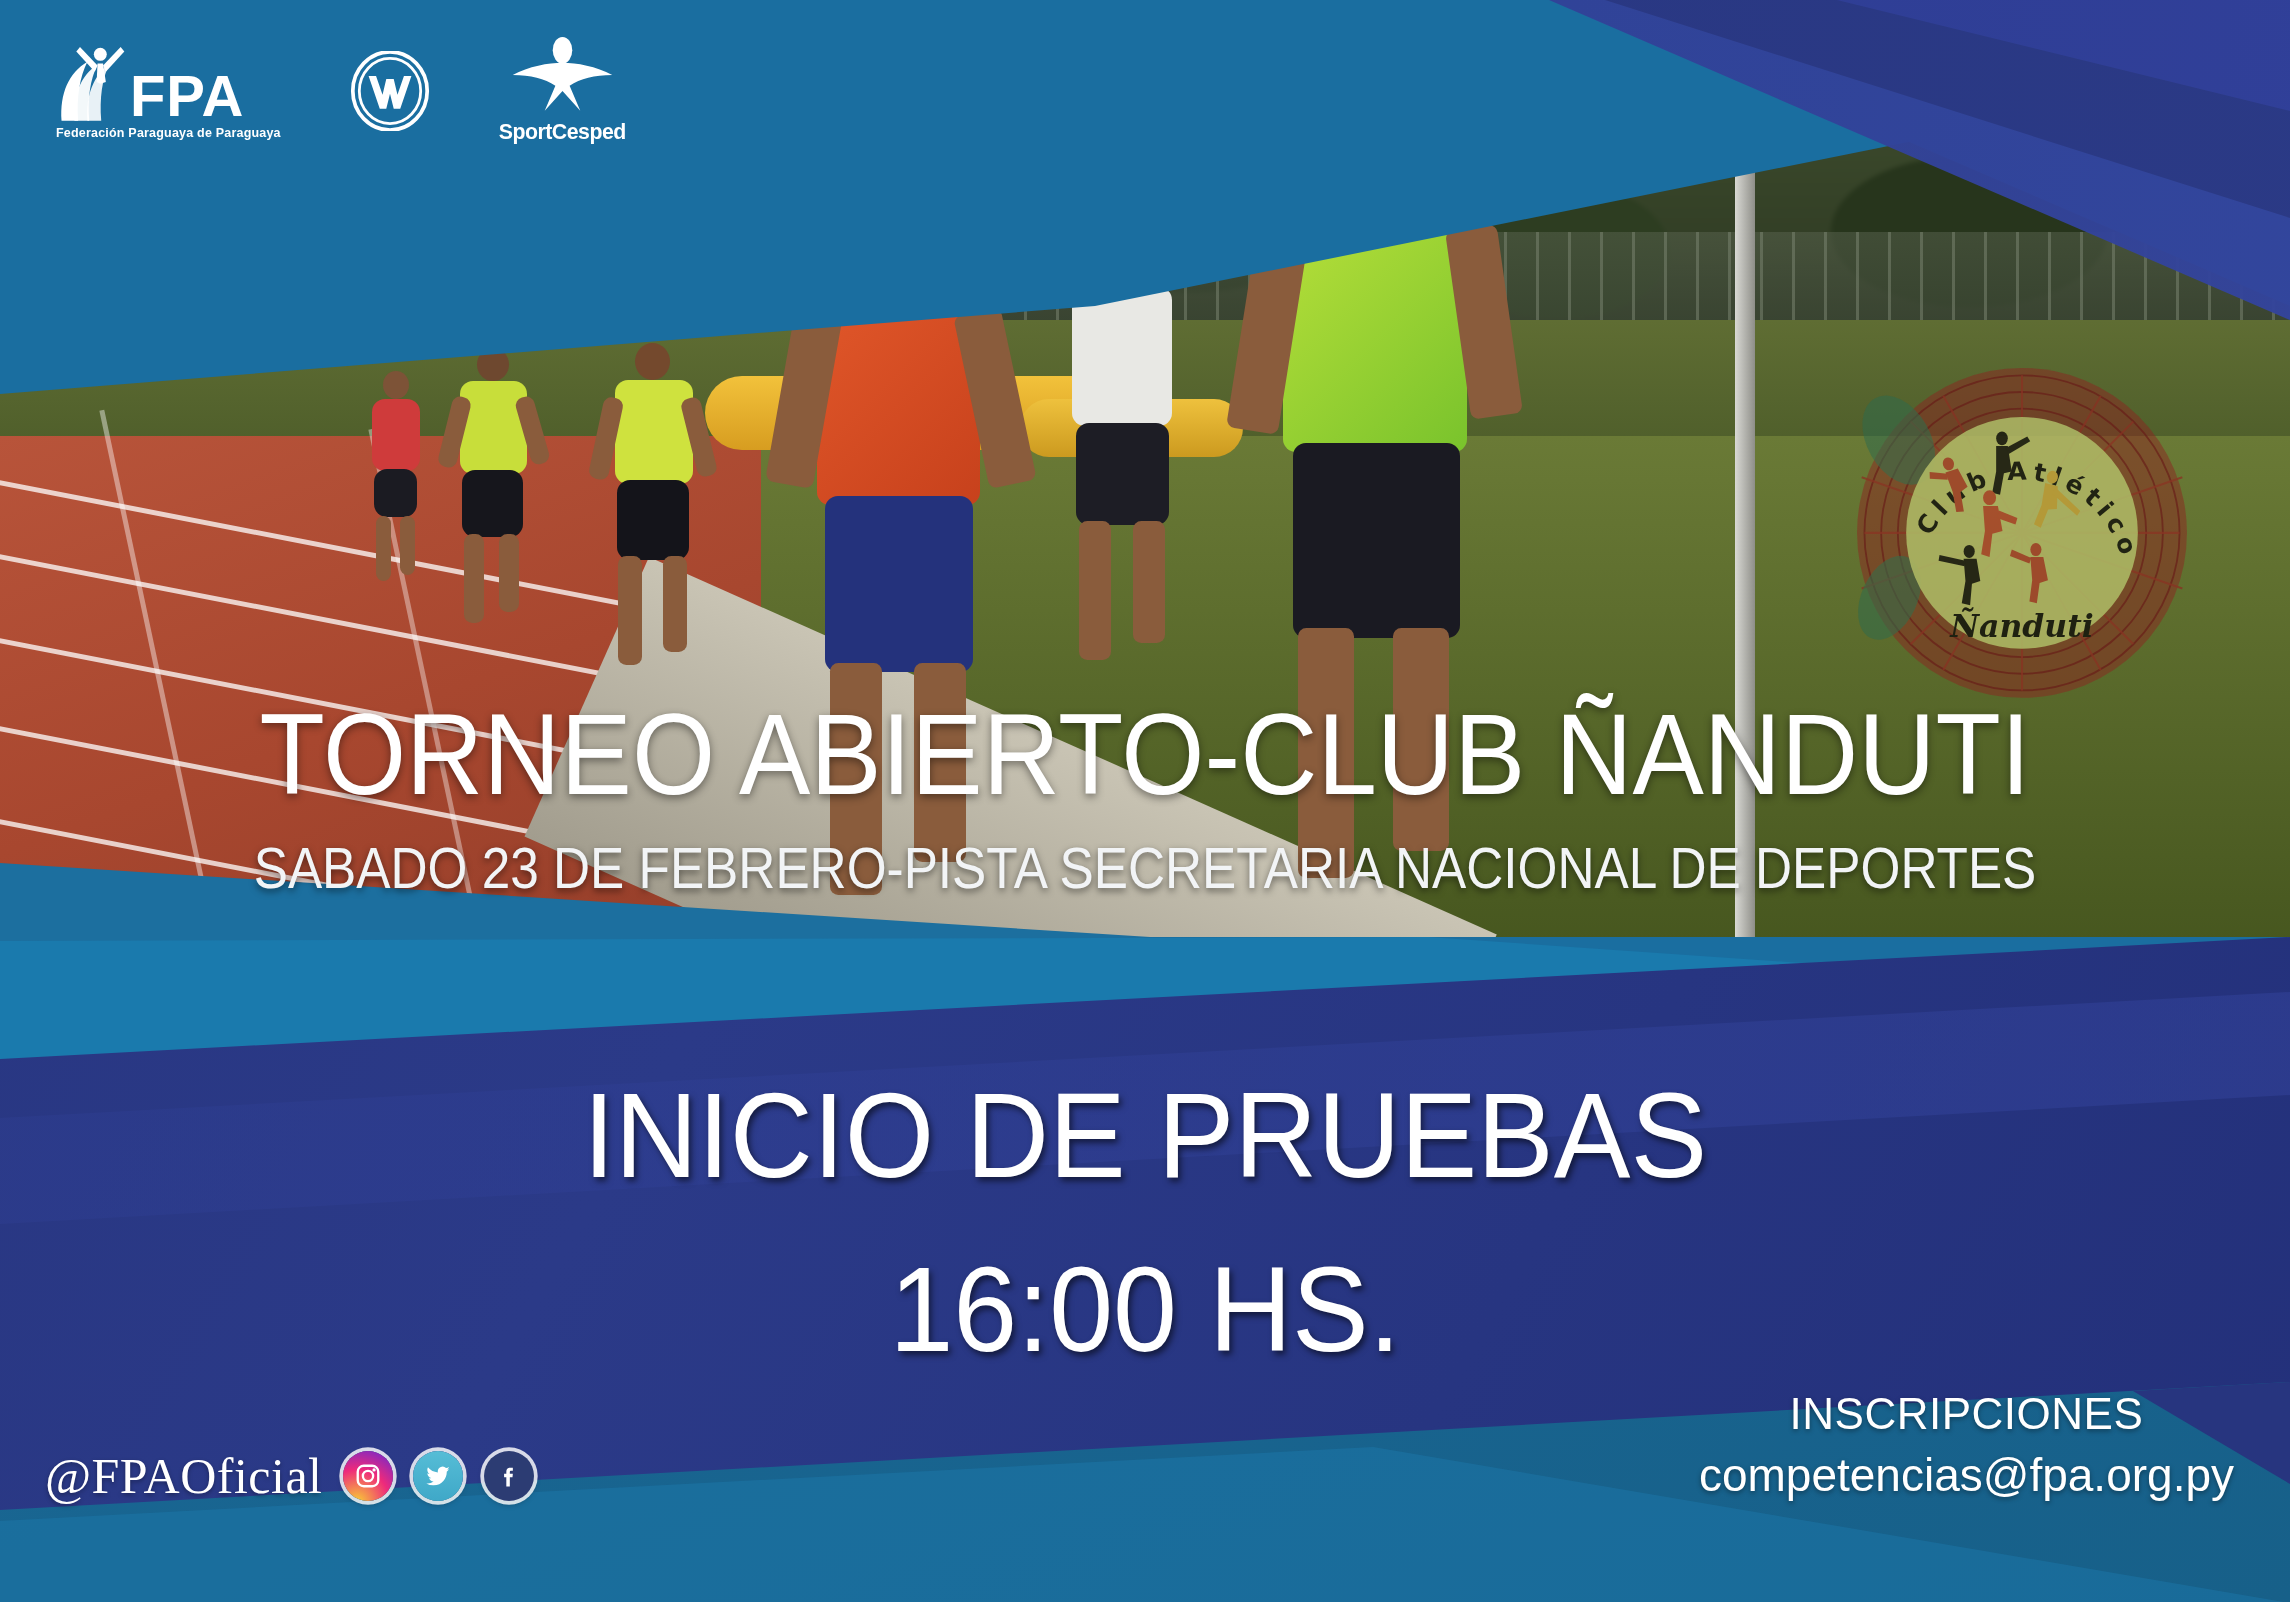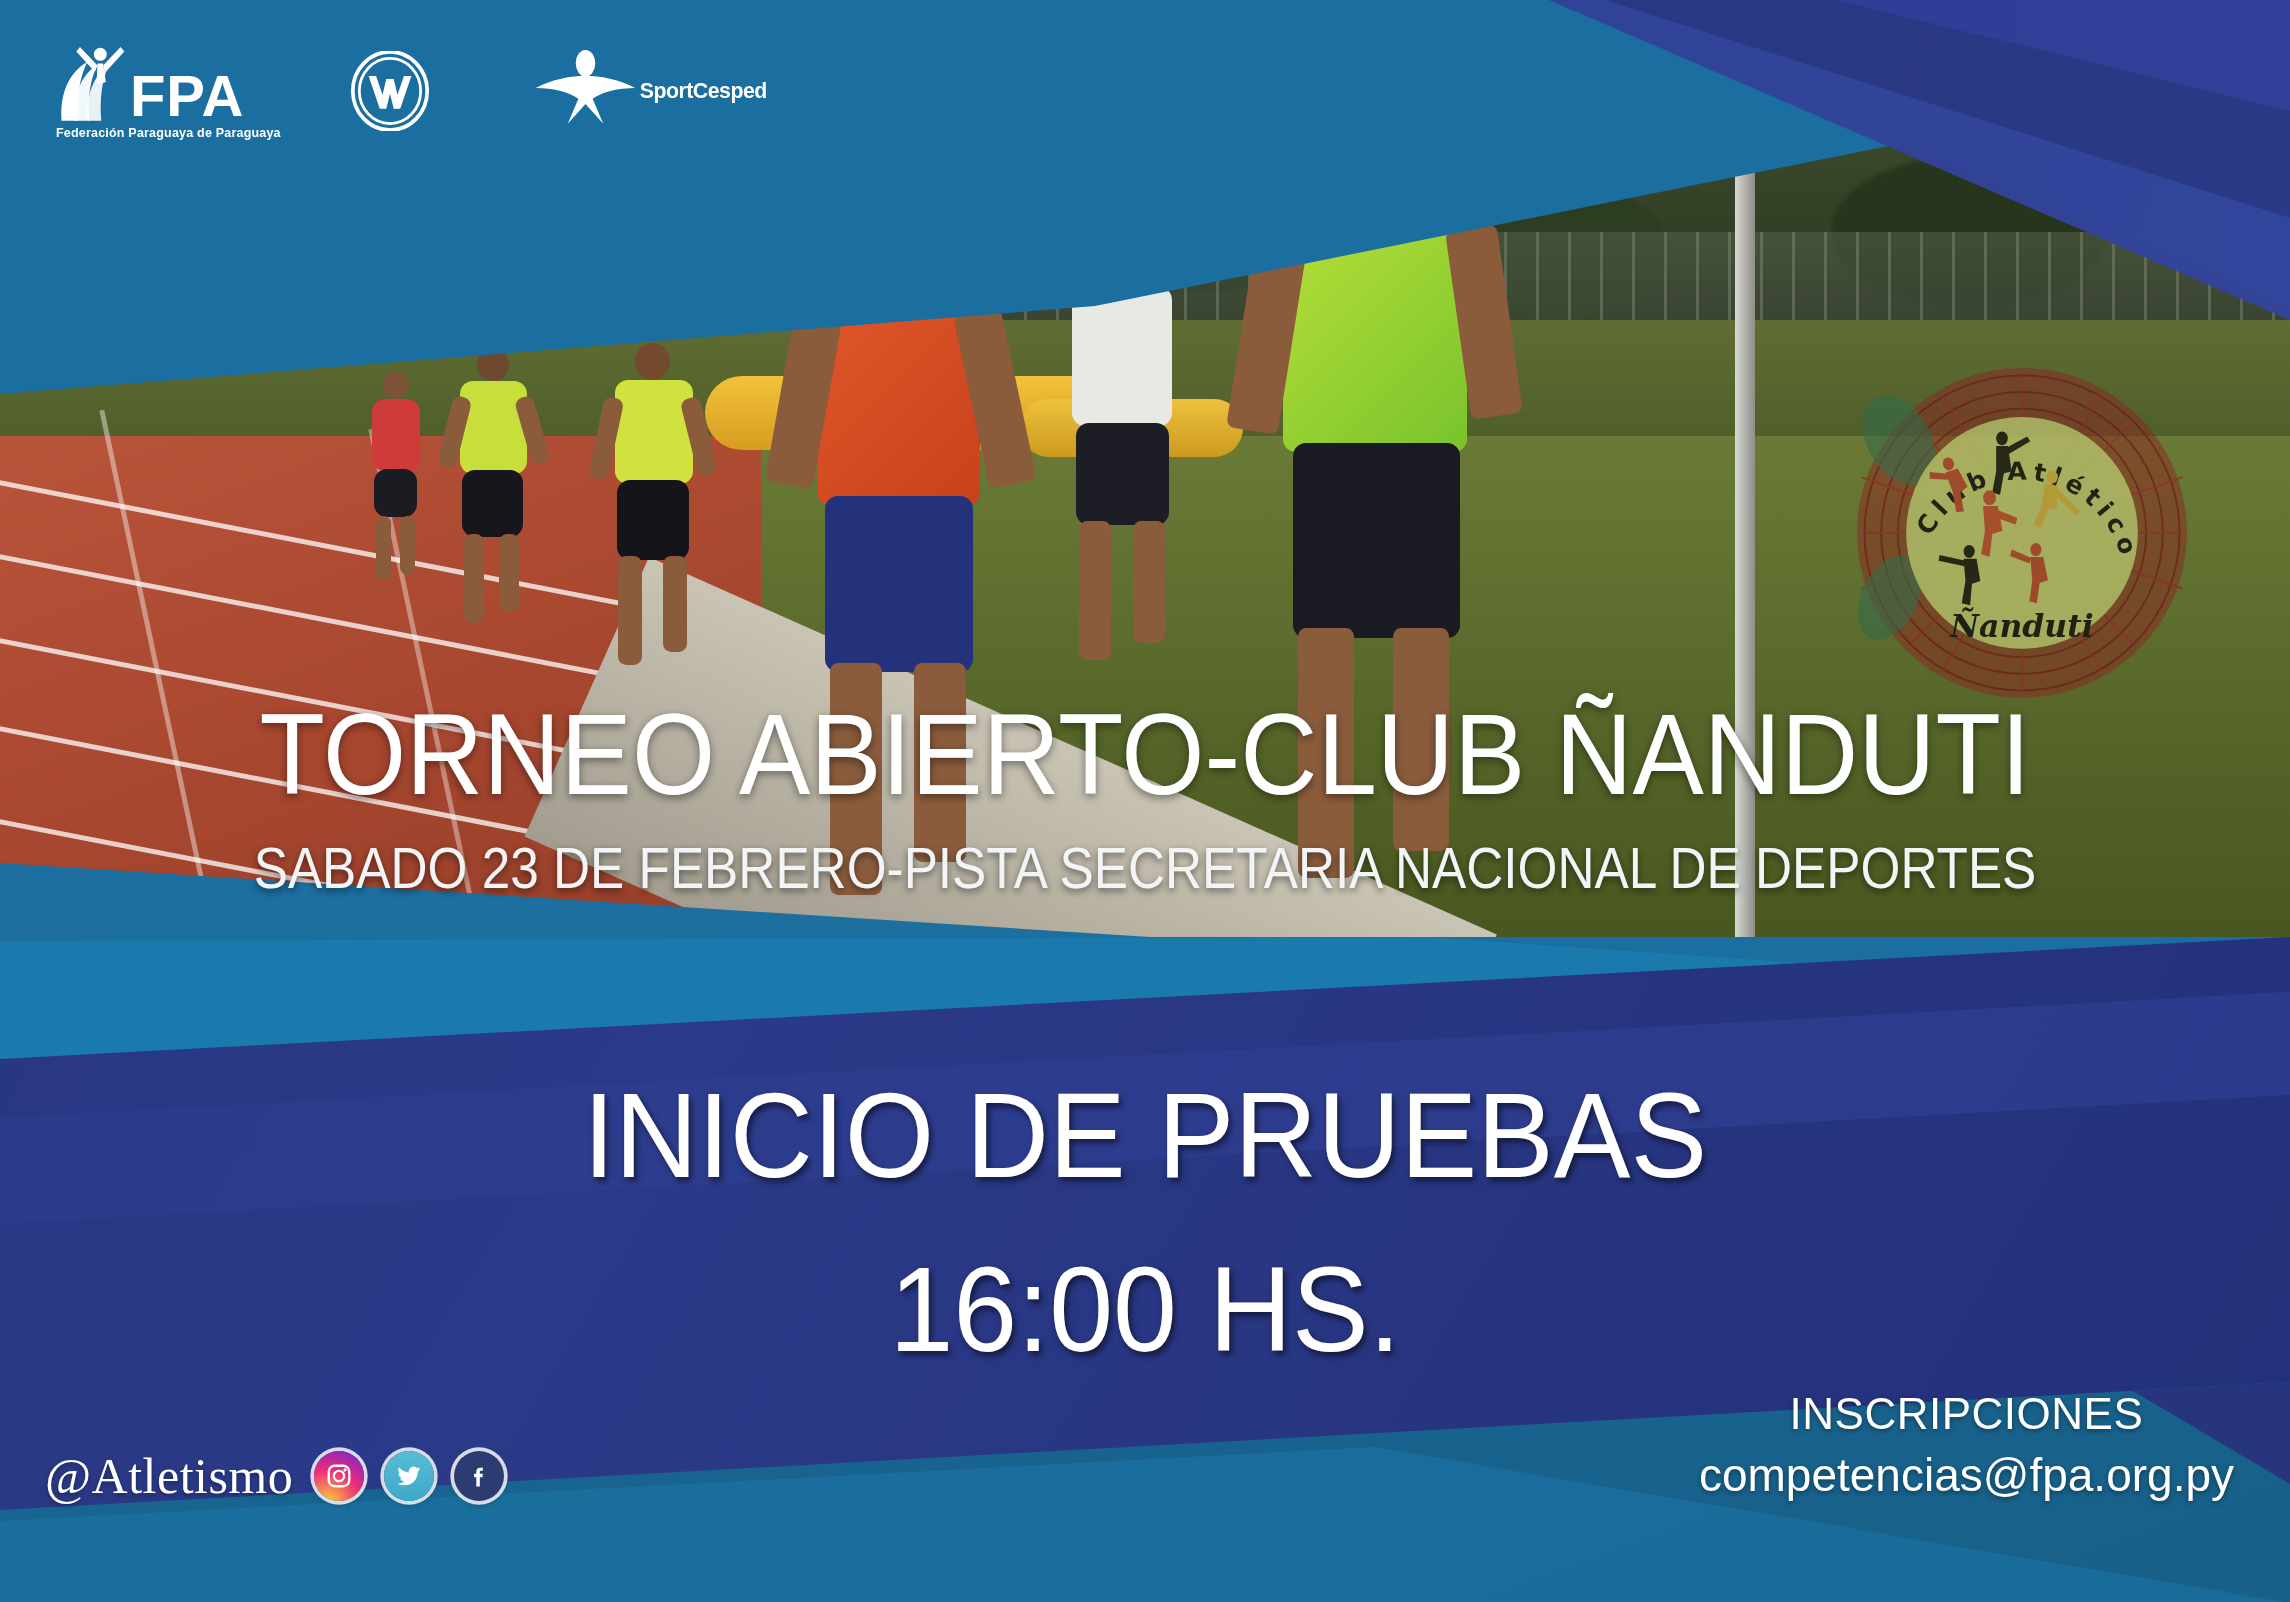--- a/index.html
+++ b/index.html
@@ -164,21 +164,21 @@
   .fpa-text{
     font-size:58px;font-weight:700;letter-spacing:0.9px;line-height:.92;
     color:#fff;margin-left:1.9px;
   }
   .fpa-tag{
     font-size:12.5px;letter-spacing:0.2px;color:#fff;margin-top:3.7px;
     white-space:nowrap;font-weight:600;
   }
 
   .vw-mark{width:80px;height:80px;}
-  .sc-wrap{display:flex;flex-direction:row;align-items:center;margin-left:32px;}
+  .sc-wrap{display:flex;flex-direction:column;align-items:center;}
   .sc-text{font-size:21.3px;font-weight:800;letter-spacing:-0.5px;margin-top:1.9px;}
   .pw-wrap{display:flex;align-items:center;}
   .pw-text{
     font-size:36px;font-weight:900;line-height:.82;letter-spacing:-0.5px;
     font-family:"DejaVu Sans",sans-serif;
   }
 
   
   .title{
     position:absolute;left:0;right:0;top:688px;z-index:60;
@@ -441,21 +441,21 @@
 
 
   </div>
 
   <div class="title">TORNEO ABIERTO-CLUB ÑANDUTI</div>
   <div class="subtitle">SABADO 23 DE FEBRERO-PISTA SECRETARIA NACIONAL DE DEPORTES</div>
   <div class="inicio">INICIO DE PRUEBAS</div>
   <div class="hora">16:00 HS.</div>
 
   <div class="social">
-    <div class="social-handle">@Atletismo</div>
+    <div class="social-handle">@FPAOficial</div>
 
     <div class="sicon ig">
       <svg viewBox="0 0 24 24" width="28" height="28" aria-hidden="true">
         <rect x="3.2" y="3.2" width="17.6" height="17.6" rx="5.2" fill="none" stroke="#fff" stroke-width="2"></rect>
         <circle cx="12" cy="12" r="4.4" fill="none" stroke="#fff" stroke-width="2"></circle>
         <circle cx="17.2" cy="6.8" r="1.4" fill="#fff"></circle>
       </svg>
     </div>
 
     <div class="sicon tw">

